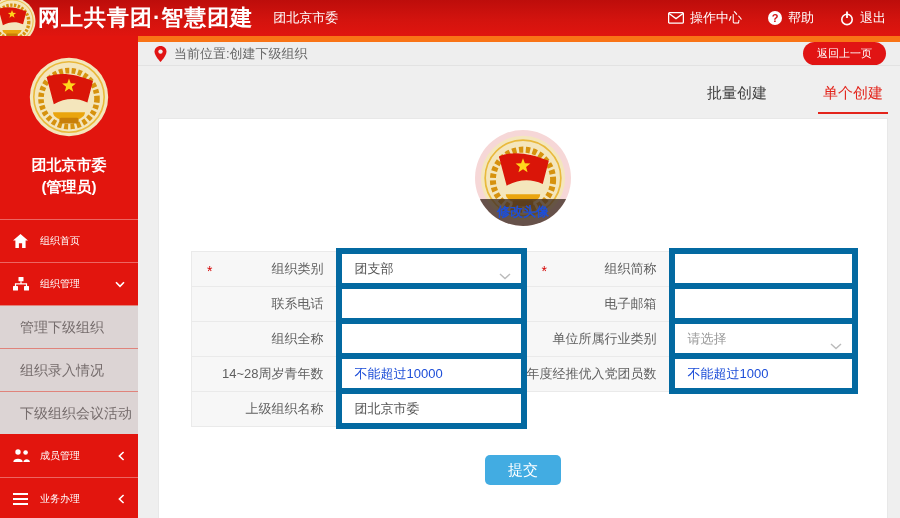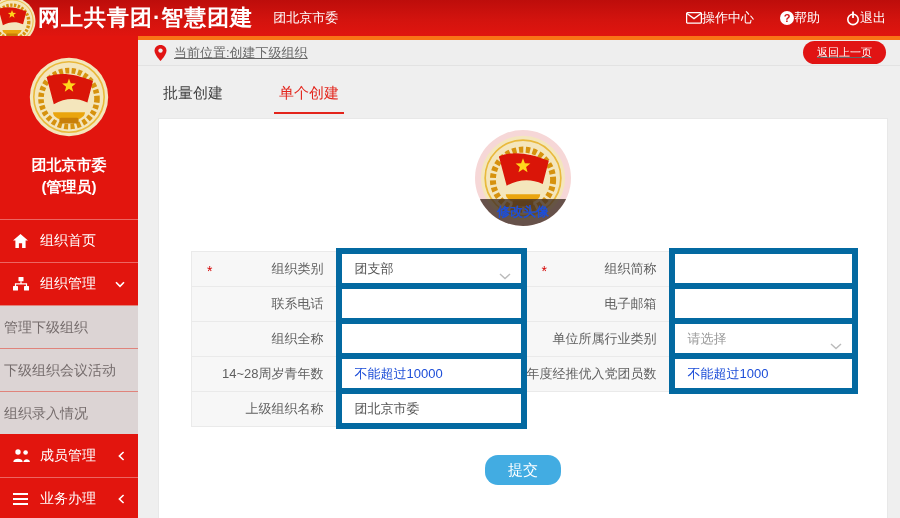--- a/index.html
+++ b/index.html
@@ -12,58 +12,58 @@
   
   .app-header {
     position:absolute; top:0; left:0; right:0; height:36px; z-index:6;
     background:linear-gradient(180deg,#bd0d0b 0%, #d3130e 55%, #e0150f 100%);
     display:flex; align-items:center; color:#fff; overflow:hidden;
   }
   .logo-badge { position:absolute; left:-12px; top:-3px; width:48px; height:48px; }
   .app-title { margin-left:38px; font-size:22px; font-weight:bold; letter-spacing:1px; }
   .personal { margin-left:20px; font-size:13px; cursor:pointer; }
   .header-right { margin-left:auto; display:flex; align-items:center; gap:26px; margin-right:14px; font-size:13px; }
-  .hdr-item { display:flex; align-items:center; cursor:pointer; }
+  .hdr-item { display:flex; align-items:center; gap:6px; cursor:pointer; }
   .qmark {
     display:inline-block; width:14px; height:14px; border-radius:50%;
     background:#fff; color:#d21212; font-weight:bold; font-size:11px;
     line-height:14px; text-align:center;
   }
   
   .sidebar { position:absolute; top:36px; left:0; width:138px; bottom:0; background:#e2150e; color:#fff; z-index:5; }
   .side-avatar { width:80px; height:80px; margin:21px auto 0; border-radius:50%; overflow:hidden; }
   .org-name-block { text-align:center; font-size:15px; font-weight:bold; margin-top:17px; line-height:22px; }
   .menu { position:absolute; top:183px; left:0; right:0; }
   .menu-item {
     height:43px; display:flex; align-items:center; padding:0 13px;
-    border-top:1px solid rgba(255,255,255,0.35); font-size:14px; cursor:pointer;
+    border-top:1px solid rgba(255,255,255,0.35); font-size:10px; cursor:pointer;
   }
   .mi-icon { width:18px; margin-right:9px; display:flex; align-items:center; }
   .chev { margin-left:auto; display:flex; }
   .submenu { background:#dcd4d4; }
   .submenu-item {
-    height:43px; line-height:43px; padding-left:4px; color:#756c6c;
+    height:43px; line-height:43px; padding-left:20px; color:#756c6c;
     font-size:14px; border-top:1px solid #e0837b; cursor:pointer;
   }
   .menu-item.after-sub { border-top:none; }
   
   .crumb {
     position:absolute; top:36px; left:138px; right:0; height:30px;
-    background:#eeeeee; border-top:4px solid #f97316; border-bottom:1px solid #e2e2e2;
-    display:flex; align-items:center; font-size:13px; color:#666; z-index:4;text-decoration:underline;
+    background:#eeeeee; border-top:6px solid #f97316; border-bottom:1px solid #e2e2e2;
+    display:flex; align-items:center; font-size:13px; color:#666; z-index:4;
   }
   .crumb .pin { margin-left:16px; margin-right:7px; display:flex; }
   .back-top-btn {
     margin-left:auto; margin-right:14px; background:#e11414; color:#fff;
     font-size:11px; padding:4px 14px; border-radius:13px; border:none;
     font-family:inherit; cursor:pointer;
   }
   
   .main { position:absolute; top:66px; left:138px; right:0; bottom:0; background:#efefef; overflow:hidden; }
-  .tabs { position:absolute; top:18px; left:20px; right:12px; display:flex; justify-content:flex-start; gap:46px; }
+  .tabs { position:absolute; top:18px; left:20px; right:12px; display:flex; justify-content:flex-end; gap:46px; }
   .tab { font-size:15px; color:#3f3f3f; padding:0 5px 9px; cursor:pointer; }
   .tab.active { color:#e3241b; border-bottom:2px solid #e3241b; }
   .panel {
     position:absolute; top:52px; left:20px; right:12px; bottom:-8px;
     background:#fff; border:1px solid #e8e8e8;
   }
   
   .avatar-wrap {
     width:96px; height:96px; margin:11px auto 0; border-radius:50%;
     background:#f6d7d7; position:relative; overflow:hidden; cursor:pointer;
@@ -84,21 +84,21 @@
   .req { position:absolute; left:15px; top:11px; color:#d40000; font-style:normal; font-size:14px; }
   td.val { border:6px solid #0369a1; padding-left:13px; color:#444; position:relative; cursor:text; }
   td.val .ph { color:#1d4ed8; }
   td.val .sel-val { color:#555; }
   td.val .sel-ph { color:#999; }
   .sel-chev { position:absolute; right:10px; top:14px; }
   td.ghost { border:none; }
   
   .btn-row { display:flex; justify-content:center; gap:46px; margin-top:26px; }
   .btn {
-    width:76px; height:30px; border:none; border-radius:13px; color:#fff;
+    width:76px; height:30px; border:none; border-radius:5px; color:#fff;
     font-size:15px; font-family:Liberation Sans, sans-serif; cursor:pointer;
   }
   .btn.submit { background:#42ace2; }
   .btn.back { background:#e61717; }
 </style>
 </head>
 <body>
 
 <svg width="0" height="0" style="position:absolute">
   <defs>
@@ -180,22 +180,22 @@
         </span>
         <span>组织管理</span>
         <span class="chev">
           <svg width="10" height="7" viewBox="0 0 10 7">
               <polyline points="1,1.2 5,5.4 9,1.2" fill="none" stroke="#fff" stroke-width="1.6"></polyline>
             </svg>
         </span>
       </div>
       <div class="submenu">
         <div class="submenu-item">管理下级组织</div>
+        <div class="submenu-item">组织录入情况</div>
         <div class="submenu-item">下级组织会议活动</div>
-        <div class="submenu-item">组织录入情况</div>
       </div>
       <div class="menu-item after-sub">
         <span class="mi-icon">
           <svg width="17" height="13" viewBox="0 0 17 13">
               <circle cx="5" cy="3" r="2.7" fill="#fff"></circle>
               <path d="M0.3 13 C0.3 8.6 9.7 8.6 9.7 13 Z" fill="#fff"></path>
               <circle cx="12.6" cy="3.5" r="2.3" fill="#fff"></circle>
               <path d="M10.4 12.9 C10.8 9.4 16.9 9.6 16.9 13 Z" fill="#fff"></path>
             </svg>
         </span>

